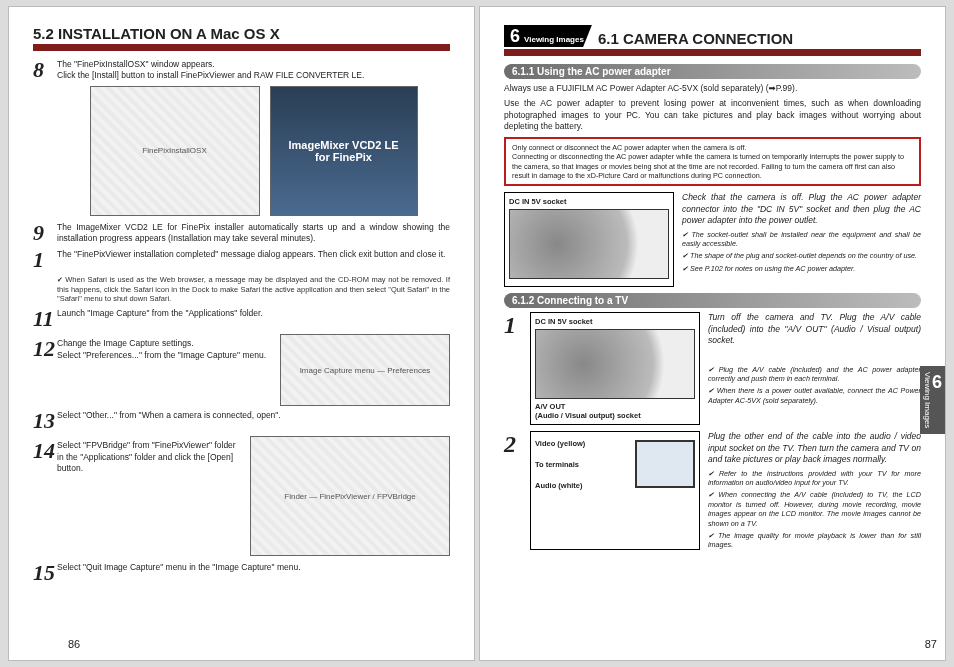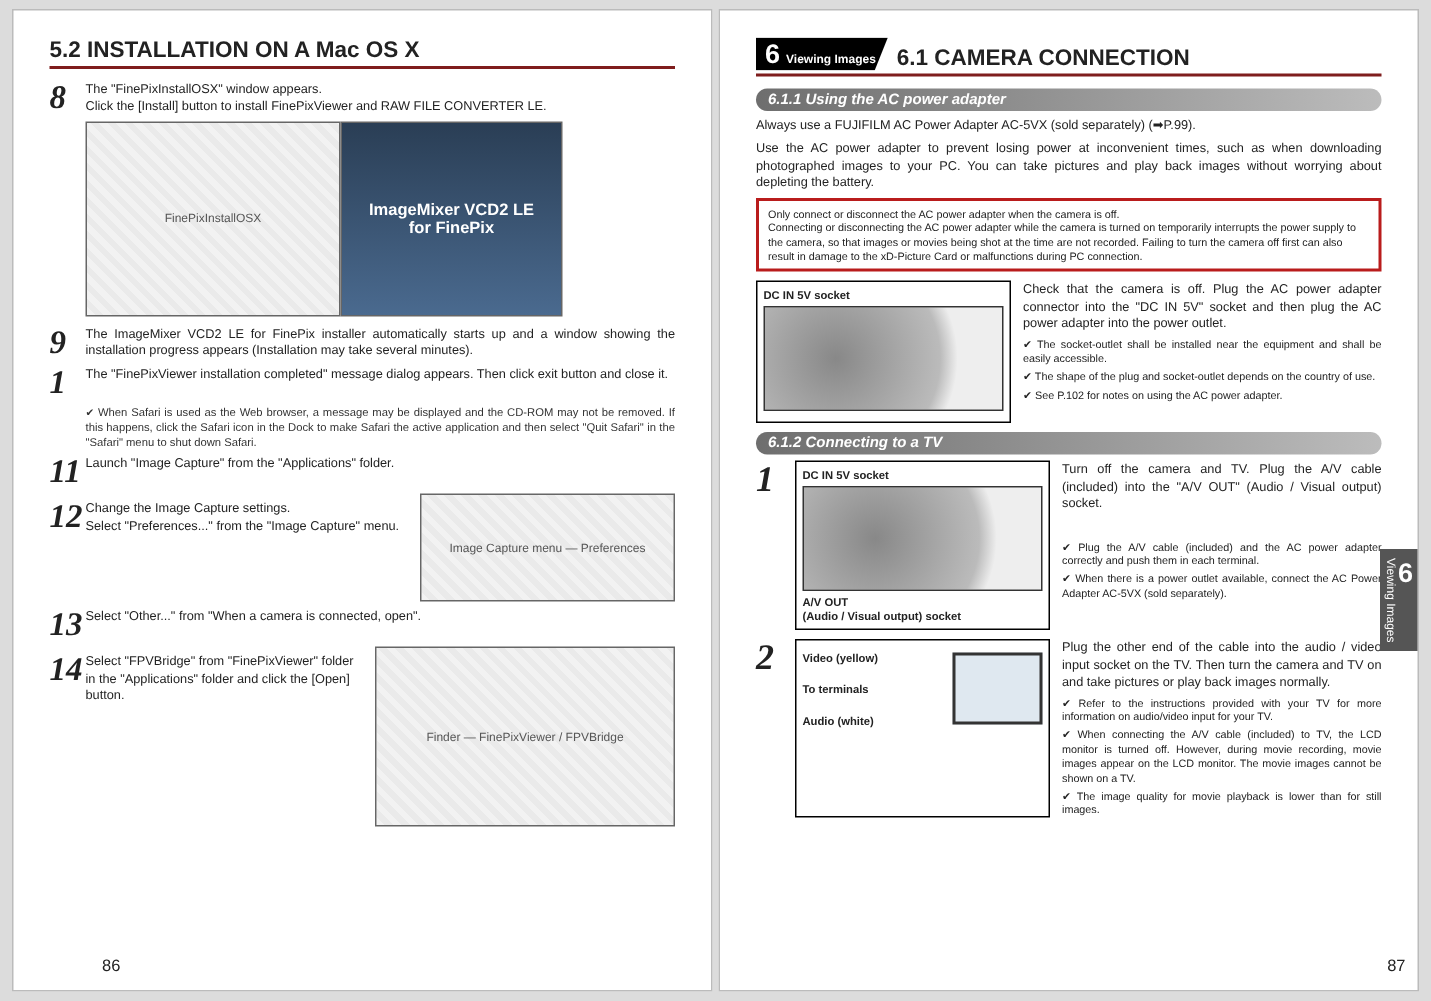--- a/index.html
+++ b/index.html
@@ -25,21 +25,21 @@
     border: 1px solid #bbb;
   }
   .page-left { margin: 6px 2px 6px 8px; }
   .page-right { margin: 6px 8px 6px 2px; }
 
   
   .main-heading {
     font-family: "Arial Black", Arial, sans-serif;
     font-weight: 900;
     font-size: 15px;
-    border-bottom: 2px solid #7f1d1d;
+    border-bottom: 7px solid #7f1d1d;
     padding-bottom: 2px;
     margin-bottom: 8px;
   }
   .chapter-tab {
     display: inline-flex;
     align-items: baseline;
     background: #000;
     color: #fff;
     padding: 2px 8px 2px 6px;
     margin-right: 6px;
@@ -54,21 +54,20 @@
   }
   .chapter-tab .txt { font-size: 8px; font-weight: bold; }
   .sub-heading {
     background: linear-gradient(to right, #6e6e6e, #bcbcbc);
     color: #fff;
     font-weight: bold;
     font-size: 10px;
     padding: 2px 8px;
     border-radius: 9px;
     margin: 6px 0 4px 0;
-    font-style: italic;
   }
 
   
   .step {
     display: flex;
     align-items: flex-start;
     margin: 4px 0;
   }
   .step-num {
     font-family: "Times New Roman", serif;
@@ -85,21 +84,21 @@
     font-size: 7.5px;
     line-height: 1.3;
     color: #333;
     margin-left: 24px;
     margin-top: 2px;
     text-align: justify;
   }
   .note-icon::before { content: "✔ "; font-size: 7px; }
 
   
-  .fig-row { display: flex; margin: 4px 0 6px 24px; }
+  .fig-row { display: flex; gap: 10px; margin: 4px 0 6px 24px; justify-content: center; }
   .fig {
     border: 1px solid #666;
     background: repeating-linear-gradient(45deg,#f2f2f2,#f2f2f2 4px,#eaeaea 4px,#eaeaea 8px);
     position: relative;
   }
   .fig .cap {
     position: absolute; inset: 0;
     display: flex; align-items: center; justify-content: center;
     font-size: 8px; color: #555; text-align: center; padding: 4px;
   }
@@ -115,21 +114,21 @@
     flex-shrink: 0;
   }
   .diag-box {
     border: 1px solid #000;
     padding: 4px;
     width: 170px;
     flex-shrink: 0;
     font-size: 7px;
   }
   .diag-box .lbl { font-weight: bold; font-size: 7.5px; }
-  .diag-text { flex: 1; font-size: 8.5px; line-height: 1.35; text-align: justify; }
+  .diag-text { flex: 1; font-size: 8.5px; line-height: 1.35; text-align: justify; font-style: italic; }
   .small-note { font-size: 7.2px; line-height: 1.3; margin-top: 3px; }
   .small-note .bullet::before { content: "✔ "; }
 
   .callout {
     border: 2px solid #b91c1c;
     font-size: 7.2px;
     line-height: 1.3;
     padding: 4px 6px;
     margin: 4px 0 6px 0;
   }
@@ -221,20 +220,24 @@
         <div class="step">
           <div class="step-num">14</div>
           <div class="step-text">Select "FPVBridge" from "FinePixViewer" folder in the "Applications" folder and click the [Open] button.</div>
         </div>
       </div>
       <div class="fig" style="width:200px;height:120px;flex-shrink:0;">
         <div class="cap">Finder — FinePixViewer / FPVBridge</div>
       </div>
     </div>
 
+    <div class="step" style="margin-top:6px;">
+      <div class="step-num">15</div>
+      <div class="step-text">Select "Quit Image Capture" menu in the "Image Capture" menu.</div>
+    </div>
 
     <div class="page-num-l">86</div>
   </div>
 
   <div class="page page-right">
 
     <div class="main-heading" style="display:flex;align-items:flex-end;">
       <span class="chapter-tab">
         <span class="num">6</span>
         <span class="txt">Viewing Images</span>

